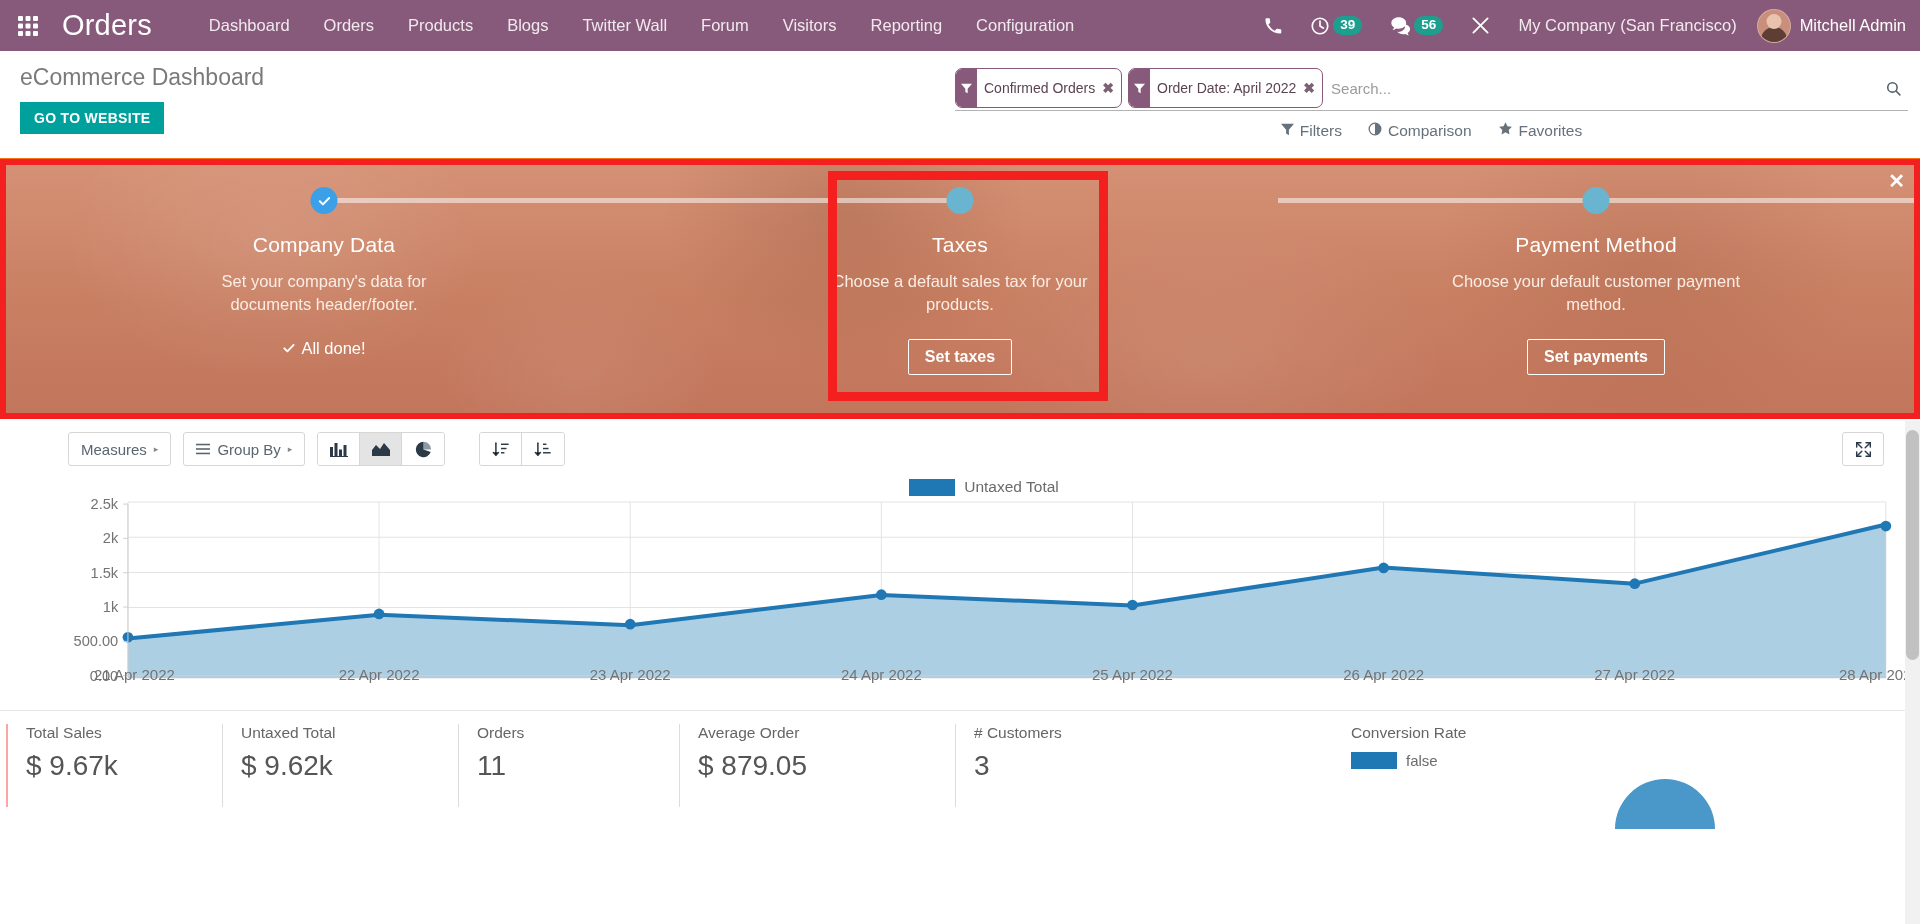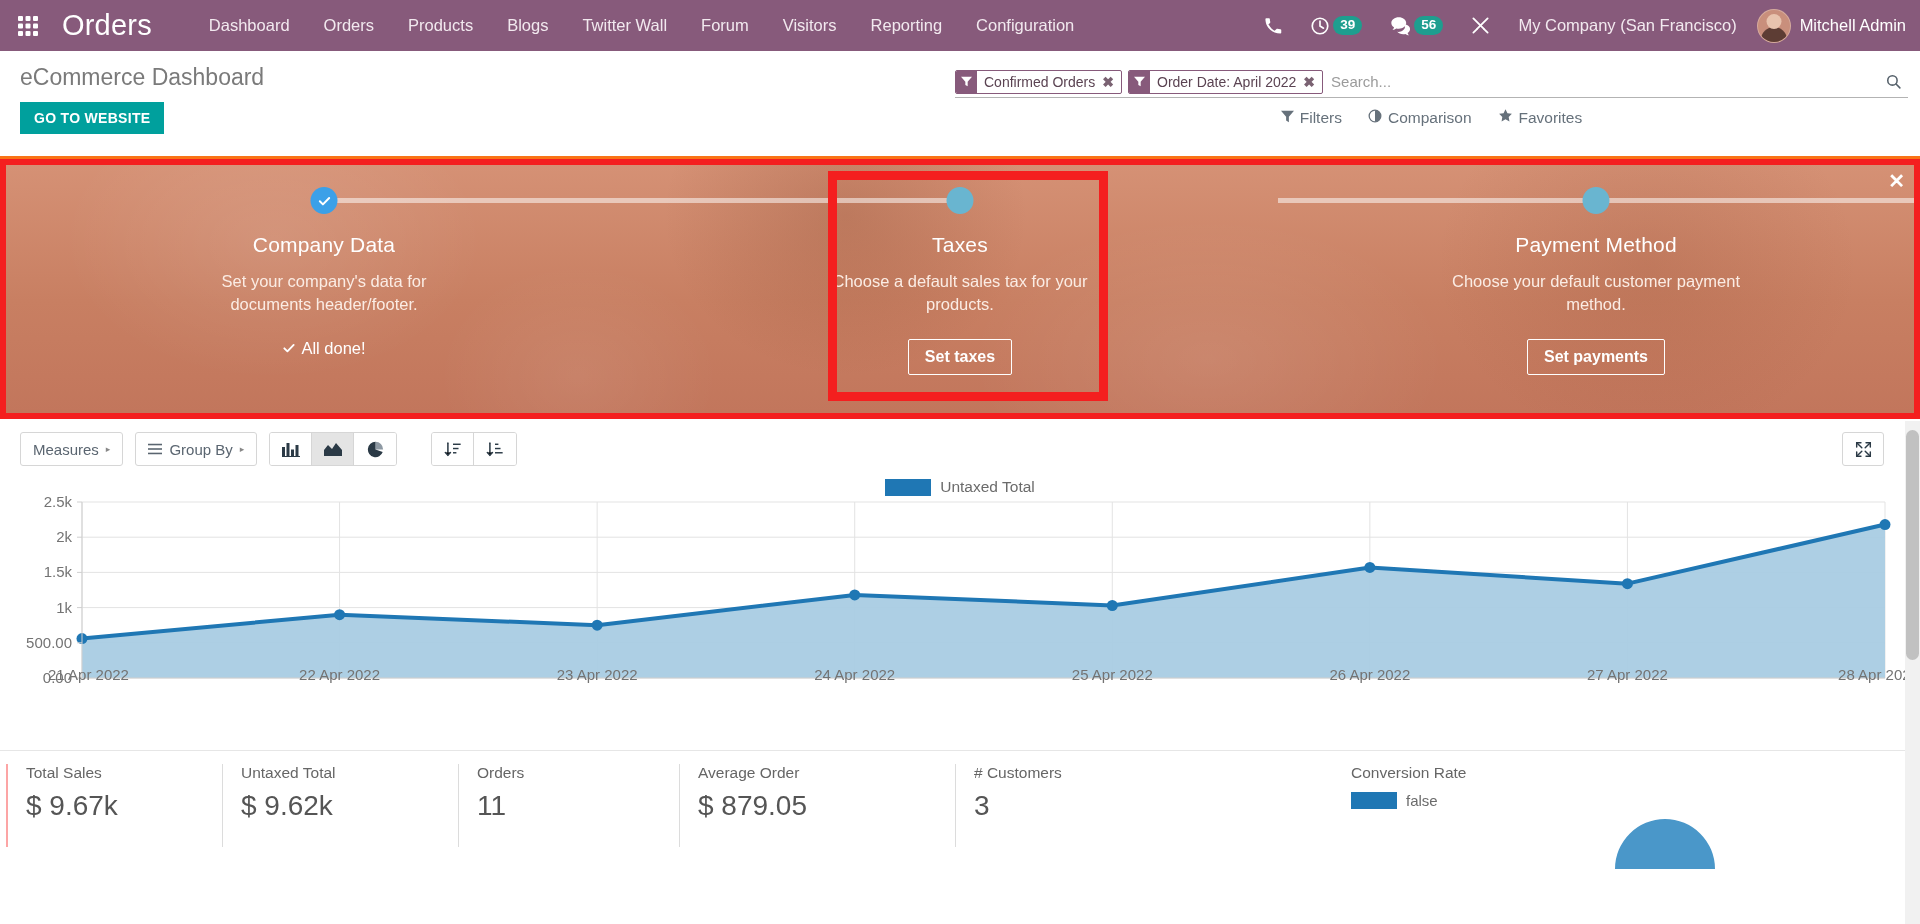--- a/index.html
+++ b/index.html
@@ -94,21 +94,21 @@
     content: ""; position: absolute;
     left: 50%; top: 13%; transform: translateX(-50%);
     width: 15px; height: 15px; border-radius: 50%;
     background: #e8c3ae; z-index: 2;
   }
   .user-name { font-size: 16.5px; color: #fff; white-space: nowrap; }
 
   
   .control-panel {
     background: #ffffff;
-    border-bottom: 3px solid #f97316;
+    border-bottom: 1px solid #f97316;
     padding: 0;
     position: relative;
     height: 108px;
     z-index: 20;
   }
   .cp-row { display: flex; align-items: flex-start; }
   .cp-left { padding: 14px 0 0 20px; }
   .breadcrumb {
     font-size: 23px;
     color: #7a7a7a;
@@ -138,22 +138,22 @@
     align-items: center;
     border-bottom: 1px solid #b3b3b3;
     margin-top: 17px;
     padding-bottom: 2px;
     min-height: 30px;
   }
   .facets { display: flex; align-items: center; gap: 6px; }
   .facet {
     display: flex; align-items: stretch;
     border: 1px solid #875a7b;
-    border-radius: 2px;
-    height: 24px;
+    border-radius: 7px;
+    height: 40px;
     overflow: hidden;
     background: #fff;
     cursor: pointer;
   }
   .facet-icon {
     background: #875a7b;
     color: #fff;
     display: flex; align-items: center; justify-content: center;
     padding: 0 5px;
   }
@@ -300,22 +300,23 @@
     width: 280px; height: 230px;
     border: 9px solid #f41f1f;
     z-index: 6;
     pointer-events: none;
   }
 
   
   .chart-area {
     position: relative;
     background: #fff;
-    height: 332px;
+    height: 292px;
     border-bottom: 1px solid #e6e6e6;
+    padding-left: 48px;
   }
   .chart-toolbar {
     display: flex;
     align-items: center;
     gap: 12px;
     padding: 13px 0 0 20px;
     position: relative;
   }
   .tb-btn {
     background: #fff;

